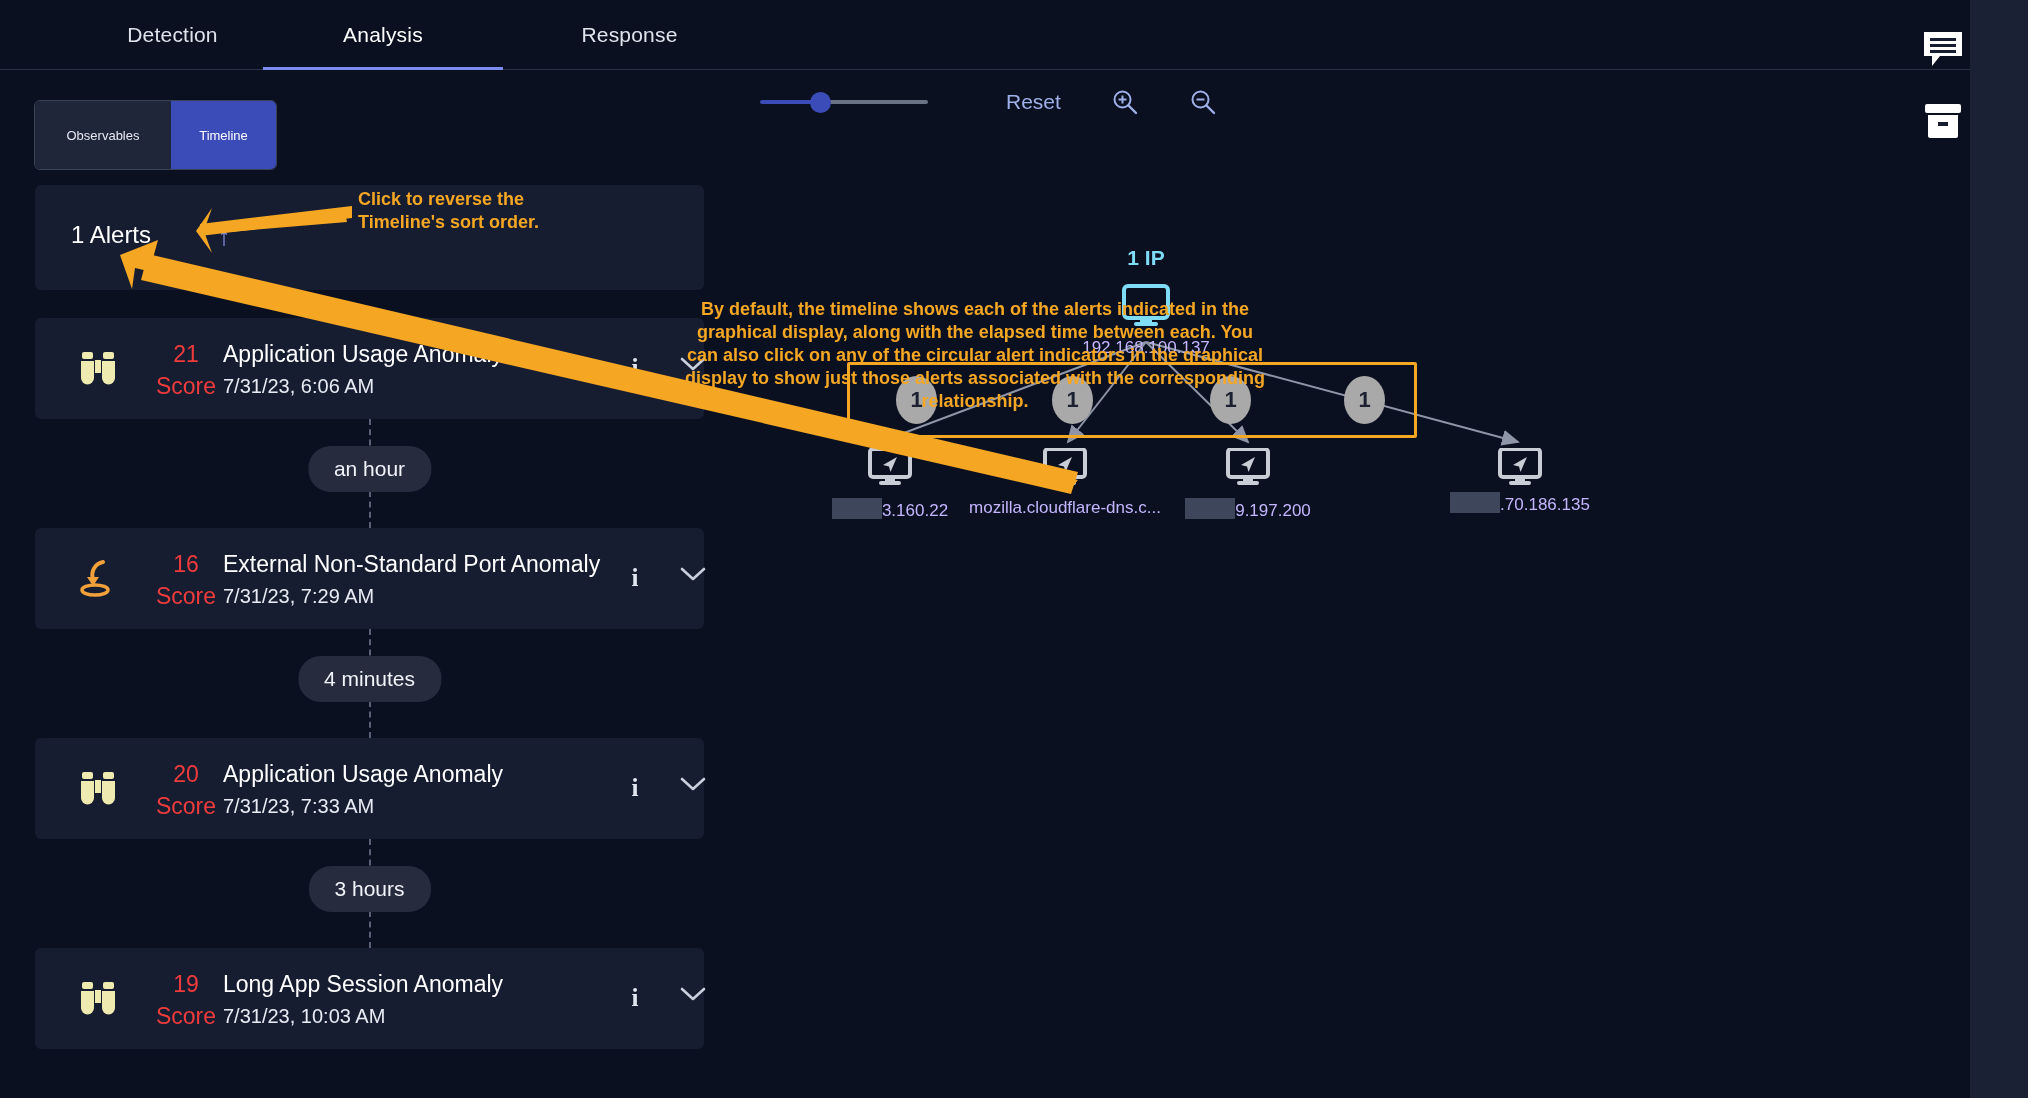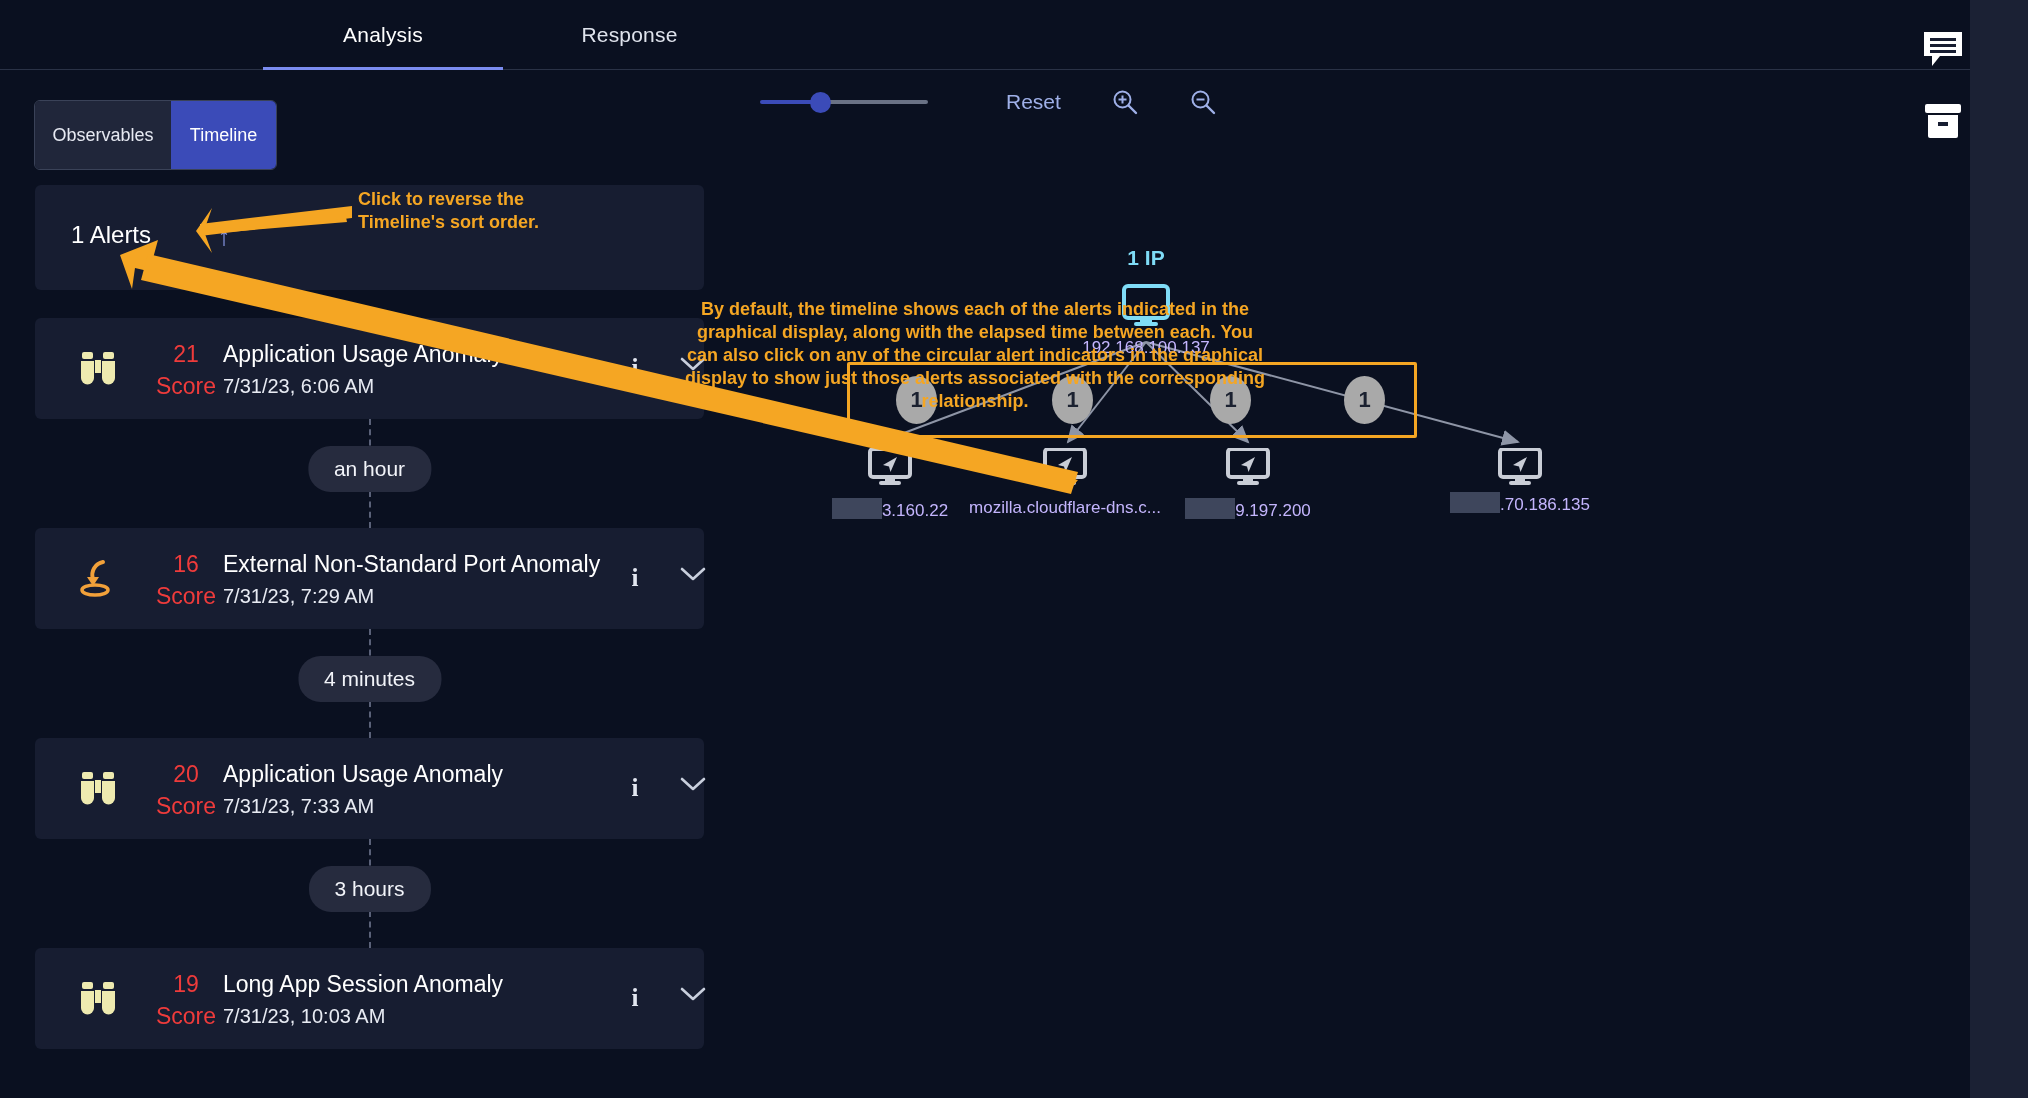--- a/index.html
+++ b/index.html
@@ -43,21 +43,21 @@
   .rail-btn.b1 { top: 98px; }
 
   
   .seg {
     position: absolute; left: 34px; top: 100px;
     display: flex; border-radius: 6px; overflow: hidden;
     border: 1px solid #3a4258;
   }
   .seg > div {
     height: 68px; display: flex; align-items: center; justify-content: center;
-    font-size: 18px; color: #e6e9f2; cursor: pointer; user-select: none;
+    font-size: 13px; color: #e6e9f2; cursor: pointer; user-select: none;
   }
   .seg .s0 { width: 136px; background: #20263a; }
   .seg .s1 { width: 105px; background: #3b4bb8; color: #fff; }
 
   
   .toolbar { position: absolute; left: 760px; top: 88px; display: flex; align-items: center; }
   .slider { position: relative; width: 168px; height: 24px; cursor: pointer; }
   .slider .track-a { position: absolute; left: 0; top: 10px; width: 62px; height: 4px; background: #3b4bb8; border-radius: 2px; }
   .slider .track-b { position: absolute; left: 62px; top: 10px; width: 106px; height: 4px; background: #6a7285; border-radius: 2px; }
   .slider .knob { position: absolute; left: 50px; top: 2px; width: 21px; height: 21px; border-radius: 50%; background: #3b4bb8; }
@@ -143,20 +143,23 @@
   .anno.a1 { left: 358px; top: 188px; font-size: 18px; text-align: left; }
   .anno.a2 { left: 680px; top: 298px; width: 590px; font-size: 18px; text-align: center; }
   .arrows { position: absolute; left: 0; top: 0; width: 2028px; height: 1098px; pointer-events: none; }
 </style>
 </head>
 <body>
 
 <div id="root">
 
   <div class="tabbar">
+    <div class="tab t0">
+        <span>Detection</span>
+      </div>
     <div class="tab t2">
         <span>Response</span>
       </div>
     <div class="tab t1 active">
         <span>Analysis</span>
       </div>
   </div>
 
   <div class="rail"></div>
   <div class="rail-btn b0">

